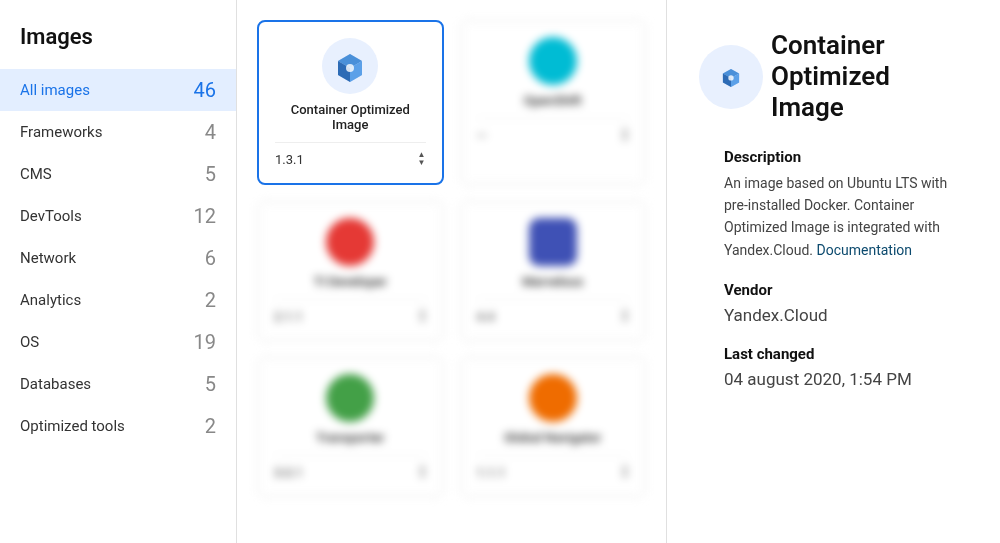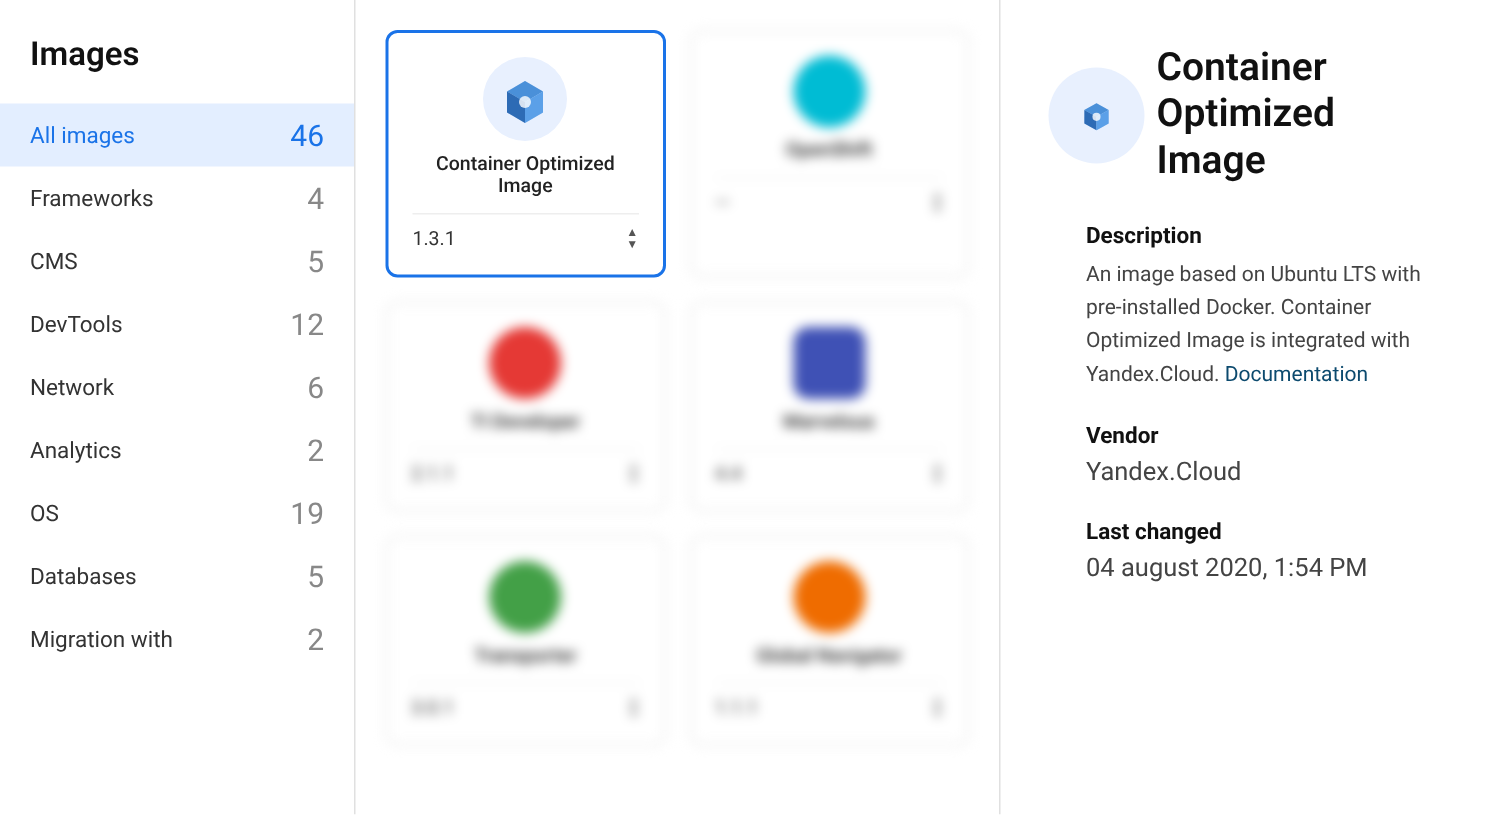--- a/index.html
+++ b/index.html
@@ -210,21 +210,21 @@
       </div>
       <div class="sidebar-item">
         <span>OS</span>
         <span class="sidebar-item-count">19</span>
       </div>
       <div class="sidebar-item">
         <span>Databases</span>
         <span class="sidebar-item-count">5</span>
       </div>
       <div class="sidebar-item">
-        <span>Migration with</span>
+        <span>Optimized tools</span>
         <span class="sidebar-item-count">2</span>
       </div>
     </div>
 </aside>
 
 <section class="main-grid">
   <div class="grid-container" id="grid-container">
       <div class="image-card selected">
         <div class="image-card-icon" style="background: transparent;">
           <svg viewBox="0 0 56 56" width="56" height="56" fill="none">

